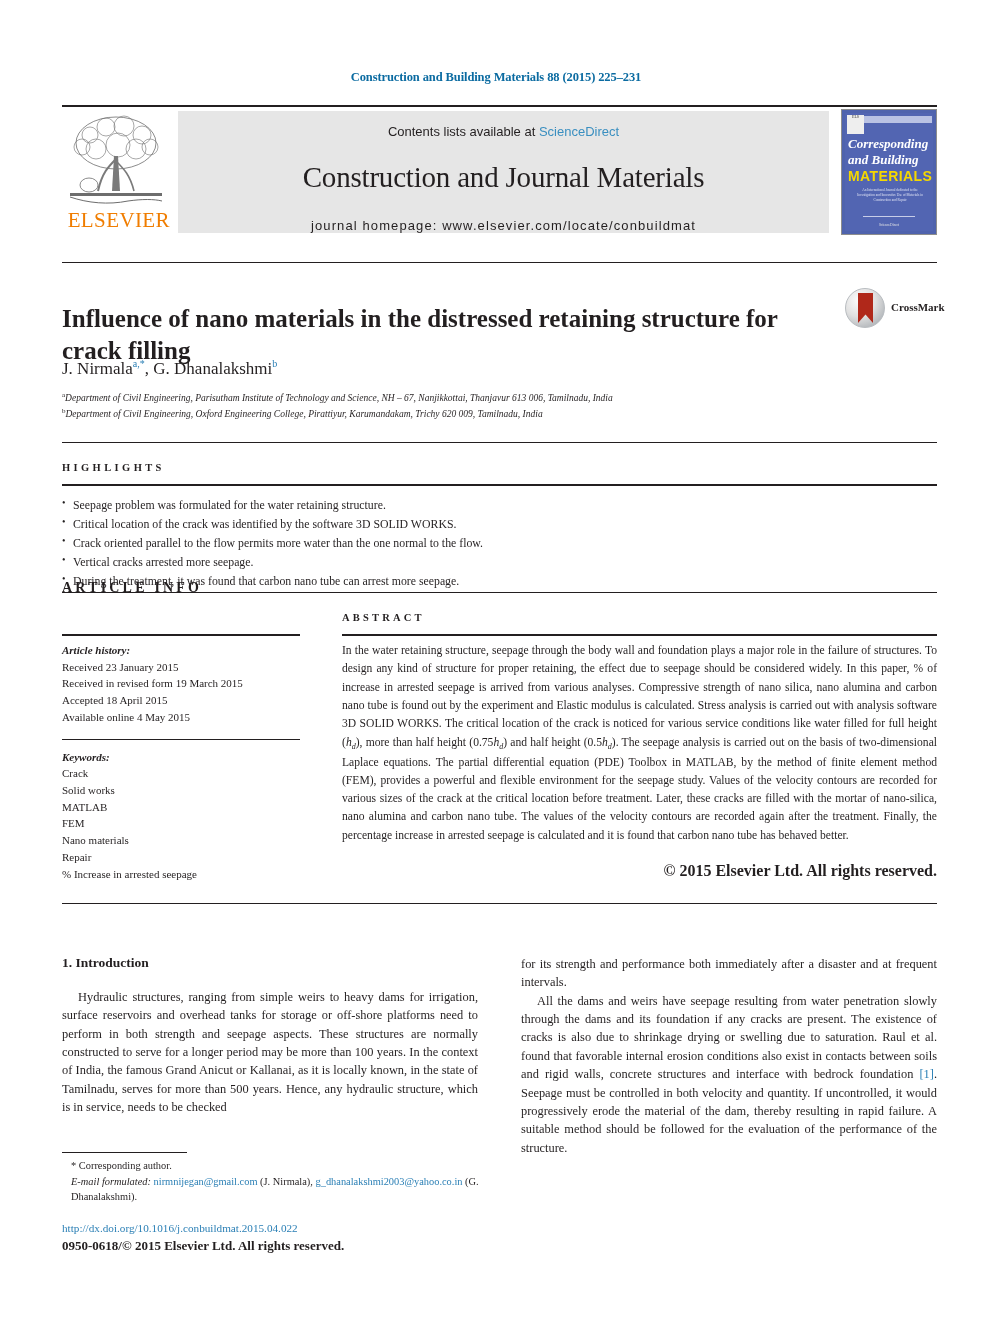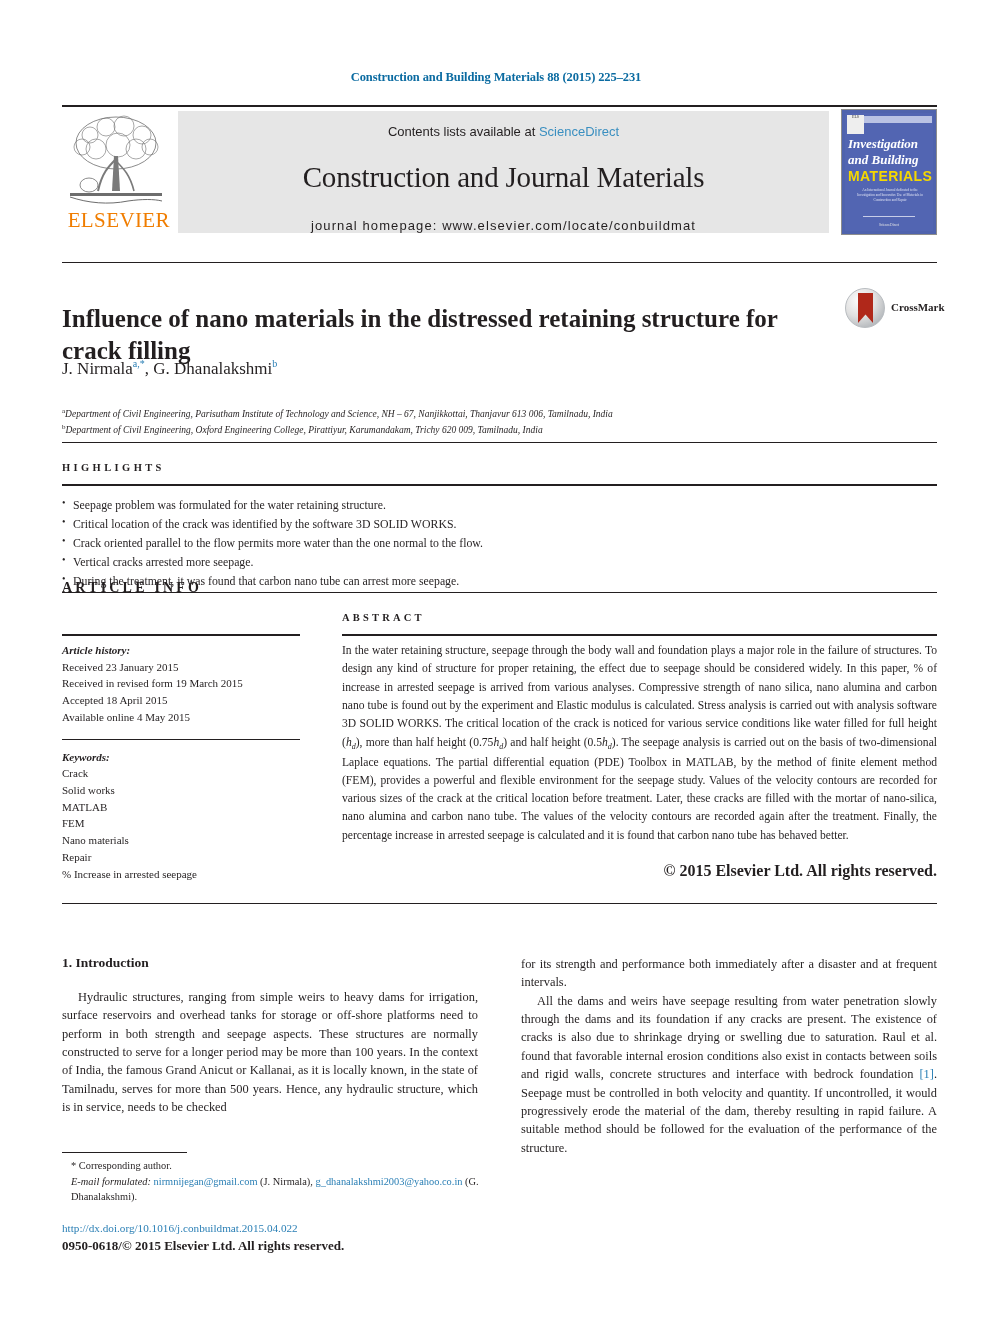--- a/index.html
+++ b/index.html
@@ -252,21 +252,20 @@
   .affils {
     position: absolute;
     top: 390px;
     left: 62px;
     width: 830px;
     font-family: "Liberation Serif", serif;
     font-style: italic;
     font-size: 9.5px;
     line-height: 1.55;
     color: #231f20;
-    margin-top: 16px;
   }
   .affils sup { font-style: normal; font-size: 7px; }
 
   
   .sec-rule {
     position: absolute;
     left: 62px;
     width: 875px;
     border-top: 1px solid #231f20;
   }
@@ -505,21 +504,21 @@
         <span>Contents lists available at </span><span class="sd-link">ScienceDirect</span>
       </div>
       <div class="journal-title">Construction and Journal Materials</div>
       <div class="journal-home">journal homepage: www.elsevier.com/locate/conbuildmat</div>
     </div>
 
     <div class="cover">
       <div class="cover-inner"></div>
       <div class="cover-stripe"></div>
       <div class="cover-badge">ELS</div>
-      <div class="cover-t1">Investigation</div>
+      <div class="cover-t1">Corresponding</div>
       <div class="cover-t2">and Building</div>
       <div class="cover-t3">MATERIALS</div>
       <div class="cover-body">An International Journal dedicated to the Investigation and Innovative Use of Materials in Construction and Repair</div>
       <div class="cover-foot-rule"></div>
       <div class="cover-foot">ScienceDirect</div>
     </div>
   </div>
 
   <div class="title-rule-top"></div>
 

